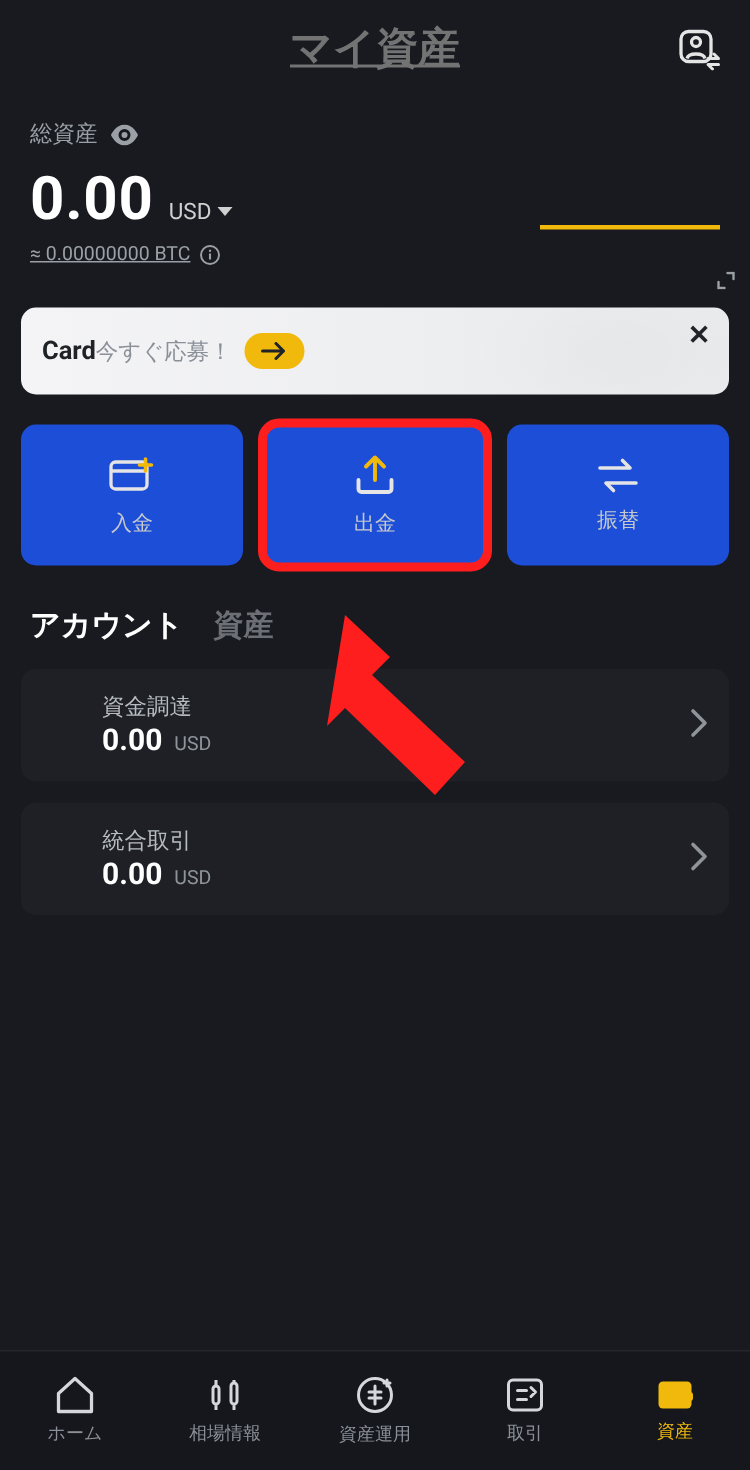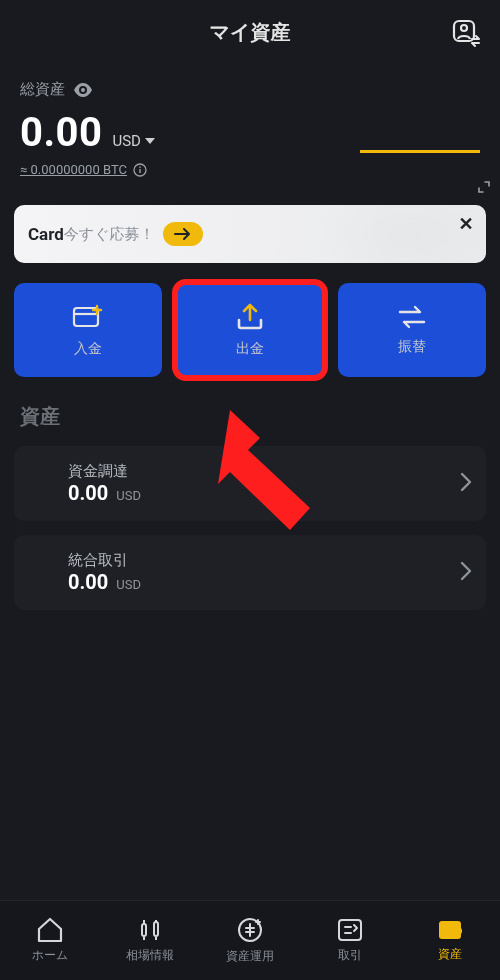--- a/index.html
+++ b/index.html
@@ -1,21 +1,21 @@
 <!DOCTYPE html>
 <html><head>
 <meta charset="utf-8">
 <style>
   * { box-sizing: border-box; margin: 0; padding: 0; }
   html, body { width: 500px; height: 980px; background: #0c0d0f; font-family: -apple-system, BlinkMacSystemFont, "Segoe UI", Roboto, sans-serif; color: #e5e5e5; overflow: hidden; position: relative; }
   .screen { position: relative; width: 500px; height: 980px; background: #181a20; }
 
   
   .header { height: 64px; display: flex; align-items: center; justify-content: center; position: relative; }
-  .header-title { color: #e5e5e5; font-size: 20px; font-weight: 600; }
+  .header-title { color: #737373; font-size: 28px; font-weight: 600; text-decoration: underline; }
   .header-swap { position: absolute; right: 16px; top: 50%; transform: translateY(-50%); width: 34px; height: 34px; display:flex; align-items:center; justify-content:center; }
 
   
   .total { padding: 16px 20px 0 20px; }
   .total-label-row { display: flex; align-items: center; gap: 8px; color: #9aa0a6; font-size: 15px; text-align: center; }
   .eye { display:inline-flex; }
   .total-amount-row { display: flex; align-items: baseline; gap: 10px; margin-top: 10px; }
   .total-amount { color: #fff; font-size: 40px; font-weight: 700; letter-spacing: 0.5px; }
   .total-ccy { color: #d0d0d0; font-size: 15px; display:flex; align-items:center; gap:4px; }
   .caret-down { display:inline-block; width:0; height:0; border-left:5px solid transparent; border-right:5px solid transparent; border-top:6px solid #d0d0d0; }
@@ -144,20 +144,21 @@
     </div>
     <div class="tile">
       <svg width="32" height="26" viewBox="0 0 32 26">
         <path d="M4 8h20l-5-5M28 18H8l5 5" stroke="#e5e5e5" stroke-width="2.4" fill="none" stroke-linecap="round" stroke-linejoin="round"></path>
       </svg>
       <span class="tile-label">振替</span>
     </div>
   </div>
 
   <div class="tabs">
+    <div class="tab active">アカウント</div>
     <div class="tab">資産</div>
   </div>
 
   <div class="acct-list">
     <div class="acct">
       <div class="acct-left">
         <div class="acct-title">資金調達</div>
         <div class="acct-row">
           <span class="acct-amt">0.00</span>
           <span class="acct-ccy">USD</span>

